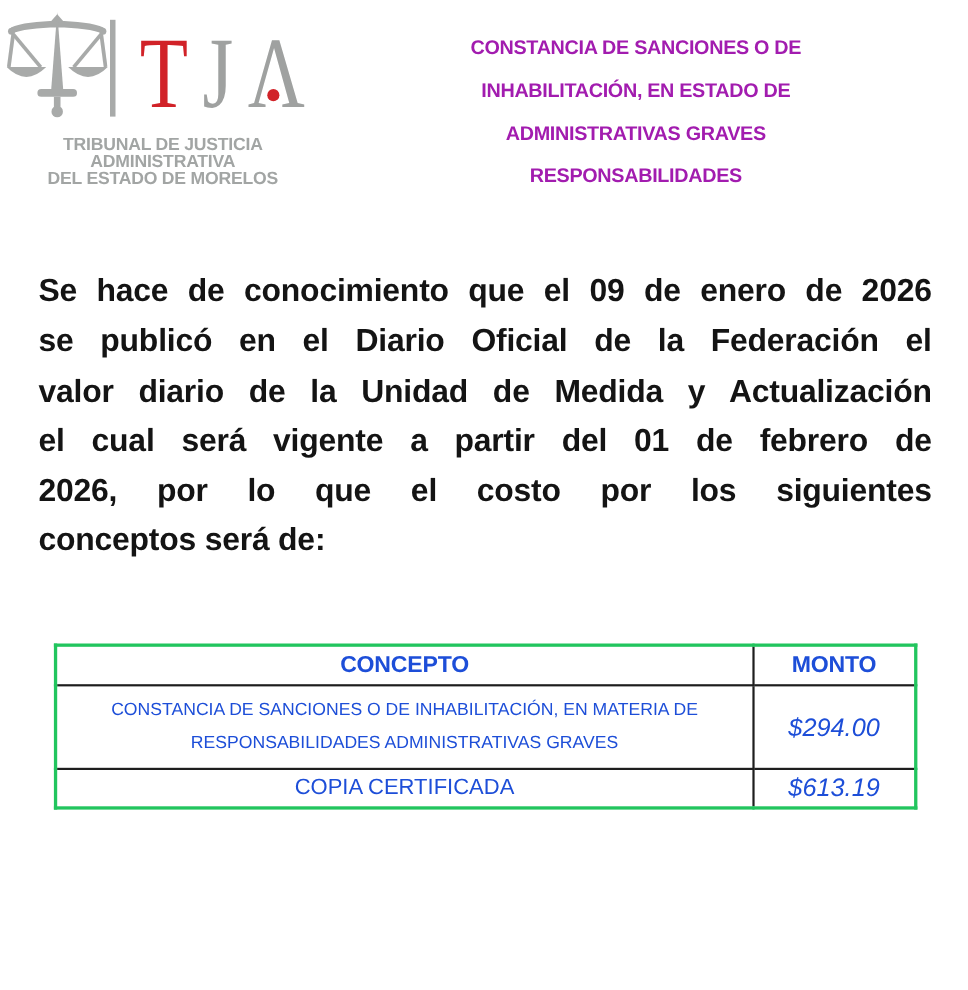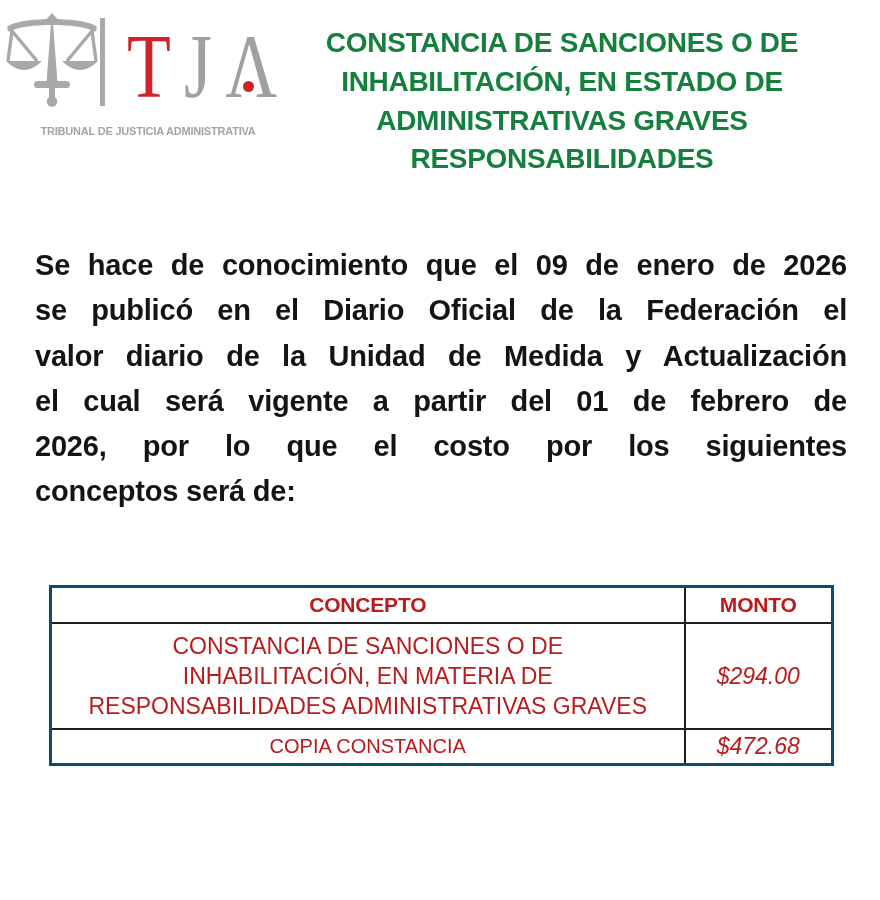--- a/index.html
+++ b/index.html
@@ -23,48 +23,48 @@
     font-family: "Liberation Serif", serif;
     font-size: 92px; line-height: 92px; font-weight: 400;
     white-space: nowrap;
   }
   .letter-red { color: #d12228; }
   .letter-gray { color: #9fa1a0; }
   .logo-red-dot { position: absolute; left: 243px; top: 81px; width: 11px; height: 11px; border-radius: 50%; background: #d12228; }
   .org-name {
     position: absolute; left: 2px; top: 124px; width: 292px;
     text-align: center; color: #a2a5a4; font-weight: bold;
-    font-size: 11px; line-height: 15.5px; letter-spacing: -0.2px;
+    font-size: 16px; line-height: 15.5px; letter-spacing: -0.2px;
   }
 
   
   .doc-title {
-    position: absolute; left: 316px; top: 24px; width: 492px;
-    text-align: center; font-weight: bold; font-size: 28px; line-height: 38.8px;
-    letter-spacing: -0.3px; color: #15803d;
+    position: absolute; left: 332px; top: 24px; width: 492px;
+    text-align: center; font-weight: bold; font-size: 18px; line-height: 38.8px;
+    letter-spacing: -0.3px; color: #a21caf;
   }
 
   
   .intro {
     position: absolute; left: 35px; top: 243px; width: 812px;
     font-weight: bold;
     font-size: 29px; line-height: 45.3px; letter-spacing: -0.2px; color: #141414;
   }
   .intro .jline { text-align: justify; text-align-last: justify; }
   .intro .jline-last { text-align: center; text-align-last: left; }
 
   
   .fees-table {
     position: absolute; left: 49px; top: 585px; width: 782px;
     border-collapse: collapse; table-layout: fixed;
-    border: 3px solid #0c4a6e; color: #b91c1c;
+    border: 3px solid #22c55e; color: #1d4ed8;
   }
   .fees-table th, .fees-table td { border: 2px solid #1e1e1e; text-align: center; vertical-align: middle; }
   .fees-table th { font-size: 21px; font-weight: bold; padding: 5px 0; letter-spacing: -0.2px; }
-  .cell-concepto { font-size: 23px; line-height: 30px; padding: 7px 0; }
+  .cell-concepto { font-size: 16px; line-height: 30px; padding: 7px 0; }
   .cell-concepto .inner { max-width: 565px; margin: 0 auto; }
   .cell-copia { font-size: 20px; padding: 5px 0; }
   .cell-monto { font-size: 23px; font-style: italic; }
 </style>
 </head>
 <body>
 
 <div class="page">
 
   <div>
@@ -90,20 +90,21 @@
     </svg>
     <div class="logo-divider"></div>
     <div class="logo-letters">
       <span class="letter-red">T</span>
       <span class="letter-gray">J</span>
       <span class="letter-gray">Λ</span>
     </div>
     <div class="logo-red-dot"></div>
     <div class="org-name">
       <div>TRIBUNAL DE JUSTICIA ADMINISTRATIVA</div>
+      <div>DEL ESTADO DE MORELOS</div>
     </div>
   </div>
 
   <div class="doc-title">
     <div>CONSTANCIA DE SANCIONES O DE</div>
     <div>INHABILITACIÓN, EN ESTADO DE</div>
     <div>ADMINISTRATIVAS GRAVES</div>
     <div>RESPONSABILIDADES</div>
   </div>
 
@@ -128,19 +129,19 @@
       </tr>
     </thead>
     <tbody>
       <tr>
         <td class="cell-concepto">
           <div class="inner">CONSTANCIA DE SANCIONES O DE INHABILITACIÓN, EN MATERIA DE RESPONSABILIDADES ADMINISTRATIVAS GRAVES</div>
         </td>
         <td class="cell-monto">$294.00</td>
       </tr>
       <tr>
-        <td class="cell-copia">COPIA CONSTANCIA</td>
-        <td class="cell-monto">$472.68</td>
+        <td class="cell-copia">COPIA CERTIFICADA</td>
+        <td class="cell-monto">$613.19</td>
       </tr>
     </tbody>
   </table>
 
 </div>
 
 </body></html>

